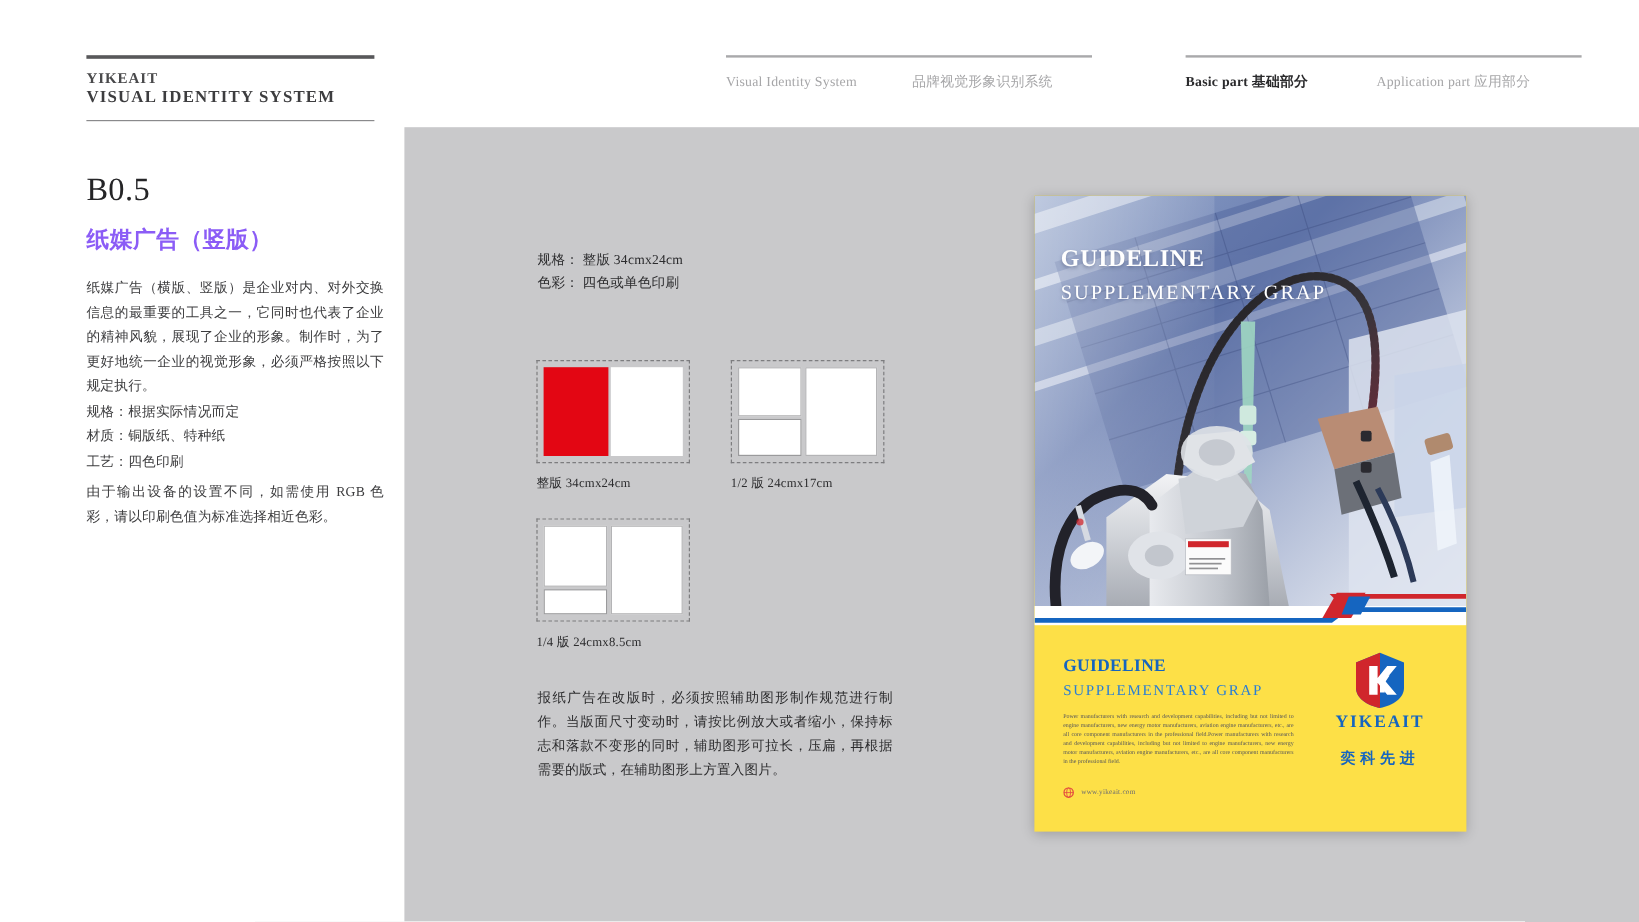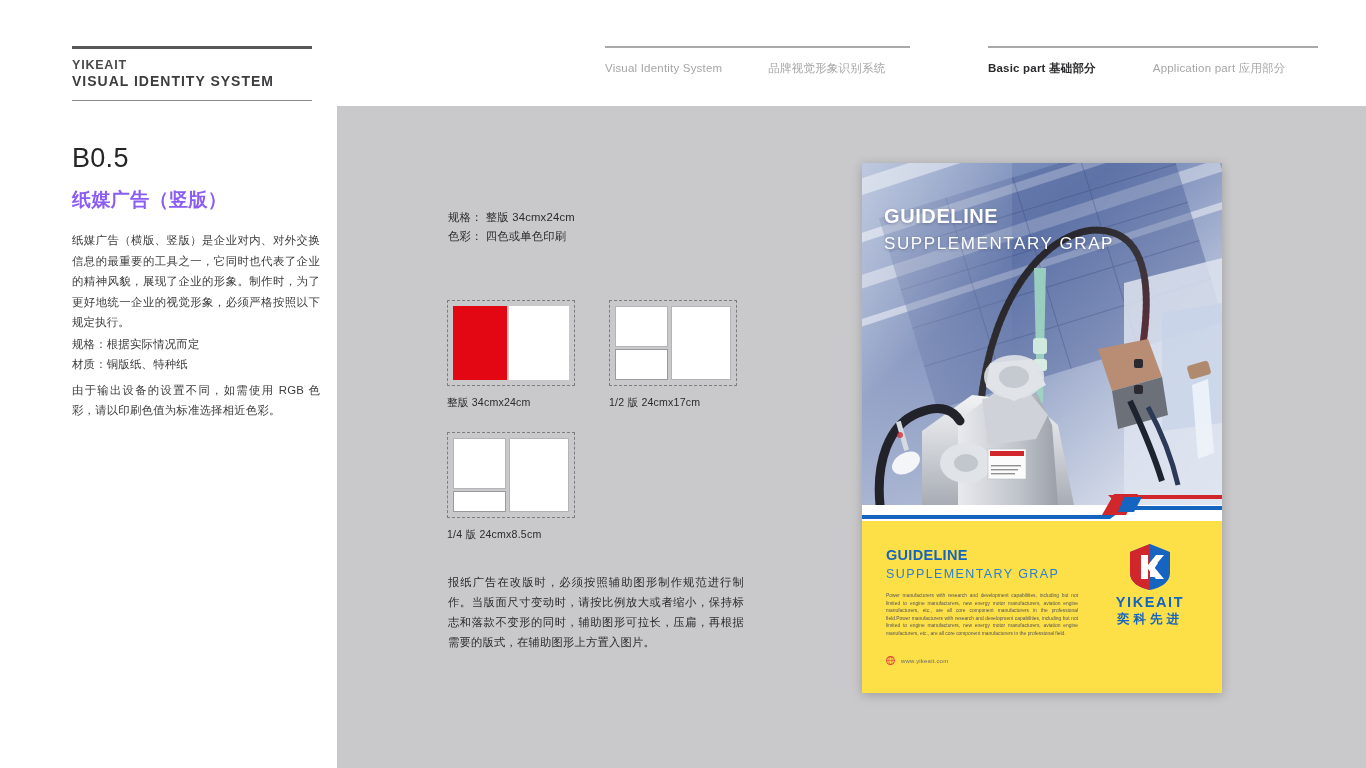--- a/index.html
+++ b/index.html
@@ -6,20 +6,21 @@
   html, body {
     width: 1366px; height: 768px;
     background: #ffffff;
     font-family: "Liberation Sans", "DejaVu Sans", sans-serif;
     overflow: hidden;
   }
   #page {
     position: relative;
     width: 1366px; height: 768px;
     background: #ffffff;
+    font-family: Liberation Serif, serif;
   }
 
   
   .brand-block {
     position: absolute; left: 72px; top: 46px; width: 240px;
   }
   .brand-rule-top {
     width: 240px; height: 3px; background: #58585a;
   }
   .brand-rule-bottom {
@@ -180,21 +181,21 @@
     position: absolute; right: 22px; top: 22px;
     width: 100px; text-align: center;
   }
   .logo-mark { width: 44px; height: 48px; margin: 0 auto; display: block; }
   .logo-en {
     font-size: 14.5px; font-weight: bold; color: #1565c0;
     letter-spacing: 1.6px; margin-top: 3px;
   }
   .logo-cn {
     font-size: 12.5px; font-weight: bold; color: #1565c0;
-    letter-spacing: 4px; margin-top: 1px;
+    letter-spacing: 4px; margin-top: 13px;
   }
   .poster-foot {
     position: absolute; left: 24px; bottom: 28px;
     display: flex; align-items: center; gap: 6px;
   }
   .foot-icon { width: 9px; height: 9px; display: block; }
   .foot-url { font-size: 6px; color: #6a6a70; letter-spacing: 0.2px; }
 </style>
 </head>
 <body>
@@ -228,20 +229,21 @@
 
   <div class="canvas"></div>
 
   <div class="sidebar">
     <div class="doc-code">B0.5</div>
     <div class="doc-title">纸媒广告（竖版）</div>
     <div class="doc-body">纸媒广告（横版、竖版）是企业对内、对外交换信息的最重要的工具之一，它同时也代表了企业的精神风貌，展现了企业的形象。制作时，为了更好地统一企业的视觉形象，必须严格按照以下规定执行。</div>
     <div class="doc-specs">
       <div>规格：根据实际情况而定</div>
       <div>材质：铜版纸、特种纸</div>
+      <div>工艺：四色印刷</div>
     </div>
     <div class="attn-body">由于输出设备的设置不同，如需使用 RGB 色彩，请以印刷色值为标准选择相近色彩。</div>
   </div>
 
   <div class="spec-lines">
     <div>规格： 整版 34cmx24cm</div>
     <div>色彩： 四色或单色印刷</div>
   </div>
 
   <div class="layouts">

